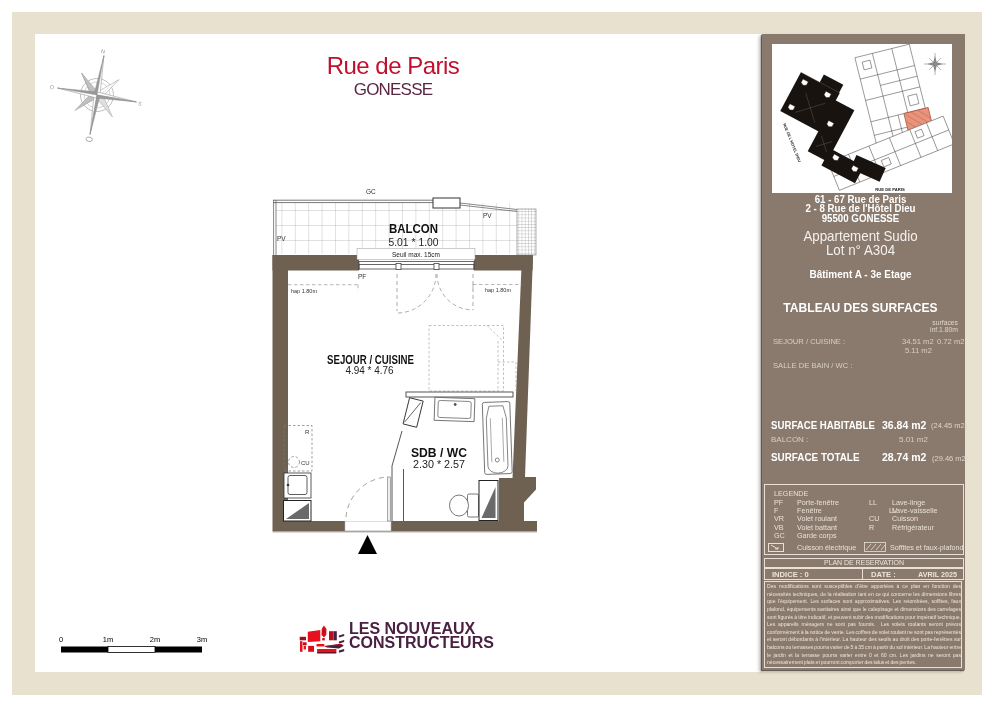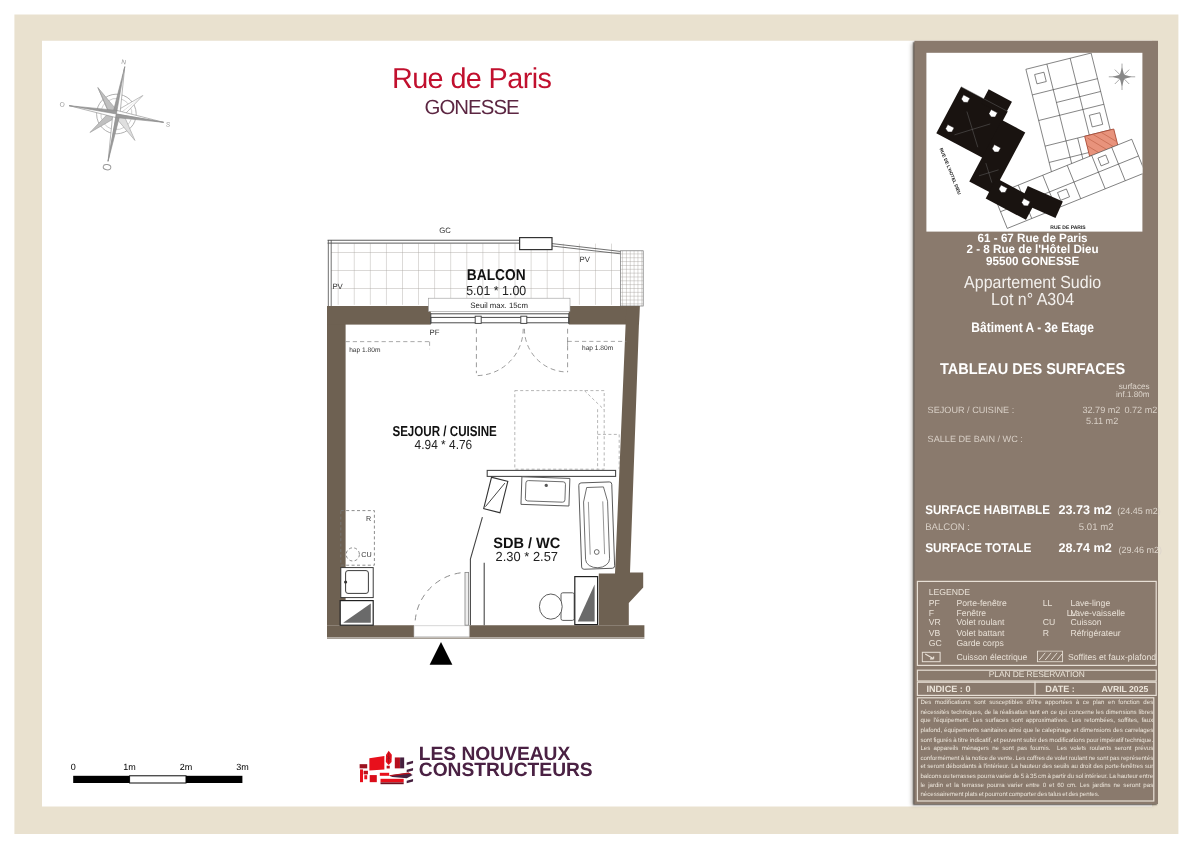--- a/index.html
+++ b/index.html
@@ -302,28 +302,28 @@
 <div class="abs" style="left:759px;top:243px;width:203px;text-align:center;color:#f3f0ed;font-size:14.5px;line-height:14px;transform:scaleX(0.92);">Lot n° A304</div>
 
 <div class="abs" style="left:759px;top:268px;width:203px;text-align:center;color:#fff;font-weight:bold;font-size:11.5px;transform:scaleX(0.87);">Bâtiment A - 3e Etage</div>
 
 <div class="abs" style="left:759px;top:300px;width:203px;text-align:center;color:#fff;font-weight:bold;font-size:13px;transform:scaleX(0.93);">TABLEAU DES SURFACES</div>
 
 <div class="abs" style="left:880px;top:320px;width:78px;text-align:right;color:#ded6cd;font-size:6.8px;line-height:6.8px;">surfaces<br>inf.1.80m</div>
 
 <div class="abs" style="left:773px;top:338px;width:200px;color:#d8cfc6;font-size:7.6px;line-height:8.8px;white-space:nowrap;">
   <span class="abs" style="left:0;top:0;">SEJOUR / CUISINE :</span>
-  <span class="abs" style="left:129px;top:0;">32.79 m2</span>
+  <span class="abs" style="left:129px;top:0;">34.51 m2</span>
   <span class="abs" style="left:164px;top:0;">0.72 m2</span>
   <span class="abs" style="left:0;top:24px;">SALLE DE BAIN / WC :</span>
   <span class="abs" style="left:132px;top:9px;">5.11 m2</span>
 </div>
 
 <div class="abs" style="left:771px;top:419px;color:#fff;font-weight:bold;font-size:10.5px;transform:scaleX(0.92);transform-origin:left;">SURFACE&nbsp;HABITABLE</div>
-<div class="abs" style="left:882px;top:419px;color:#fff;font-weight:bold;font-size:10.5px;">23.73 m2</div>
+<div class="abs" style="left:882px;top:419px;color:#fff;font-weight:bold;font-size:10.5px;">36.84 m2</div>
 <div class="abs" style="left:931px;top:421px;color:#ddd5cc;font-size:7.5px;">(24.45 m2)</div>
 
 <div class="abs" style="left:771px;top:435px;color:#d8cfc6;font-size:8px;">BALCON :</div>
 <div class="abs" style="left:899px;top:435px;color:#d8cfc6;font-size:8px;">5.01 m2</div>
 
 <div class="abs" style="left:771px;top:451px;color:#fff;font-weight:bold;font-size:10.5px;transform:scaleX(0.94);transform-origin:left;">SURFACE&nbsp;TOTALE</div>
 <div class="abs" style="left:882px;top:451px;color:#fff;font-weight:bold;font-size:10.5px;">28.74 m2</div>
 <div class="abs" style="left:932px;top:453.5px;color:#ddd5cc;font-size:7.5px;">(29.46 m2)</div>
 
 <div class="abs" style="left:764px;top:484px;width:198px;height:69px;border:1px solid #e8e0d6;"></div>

